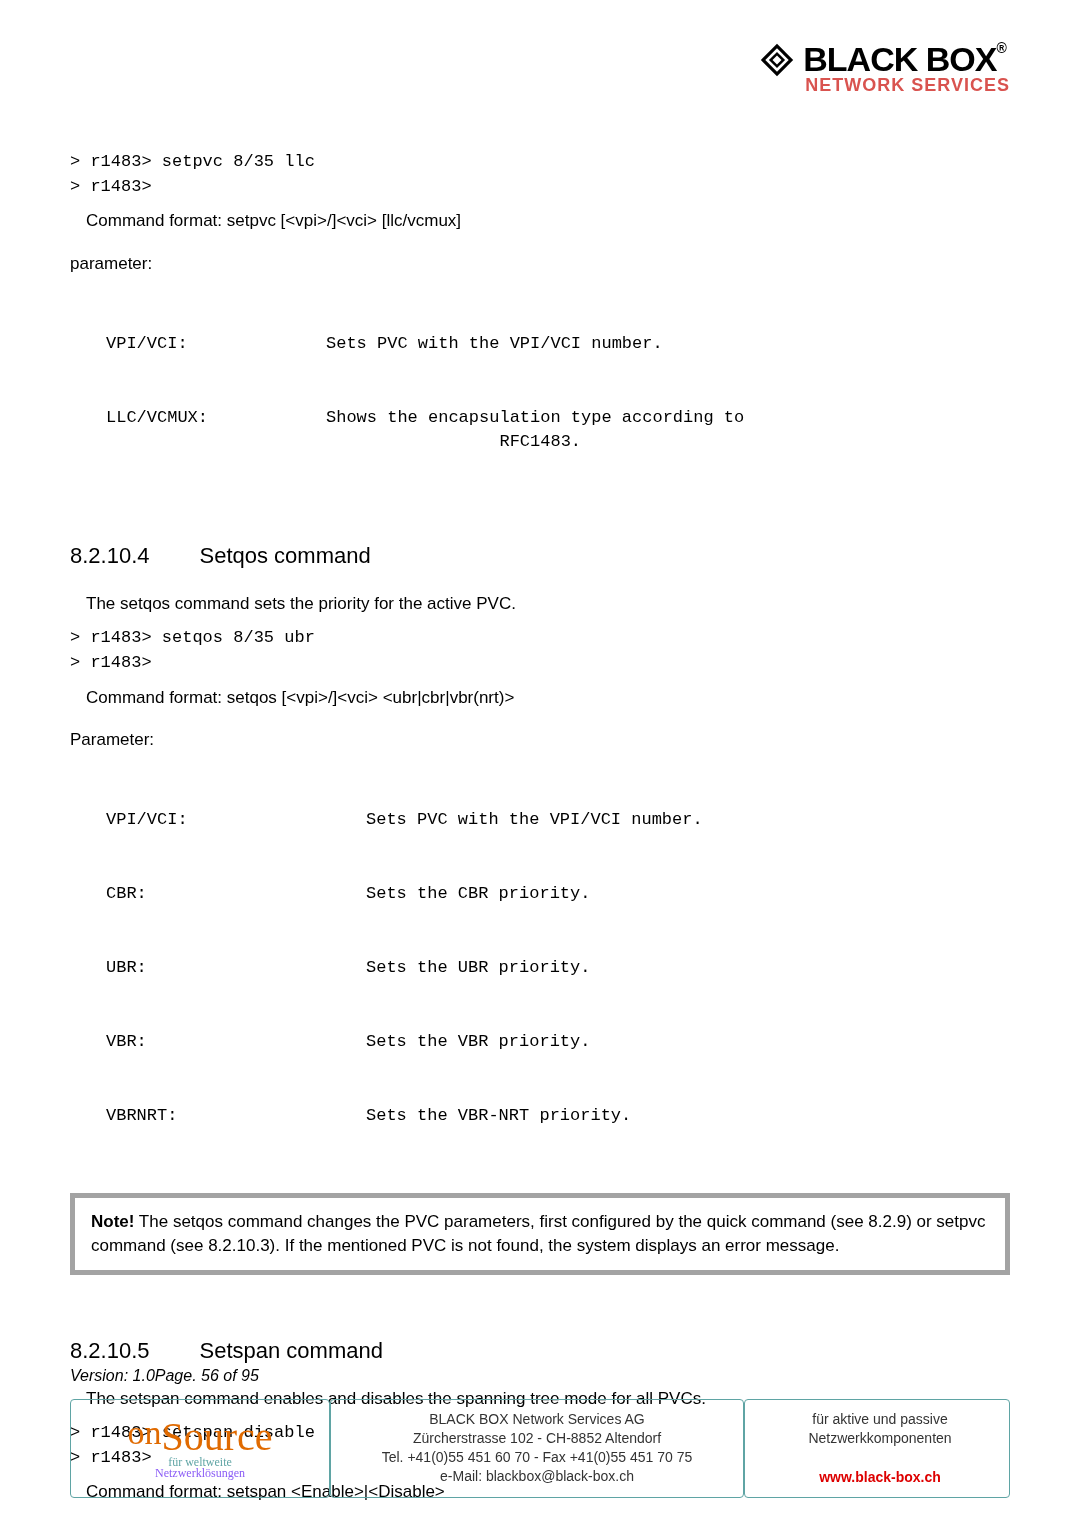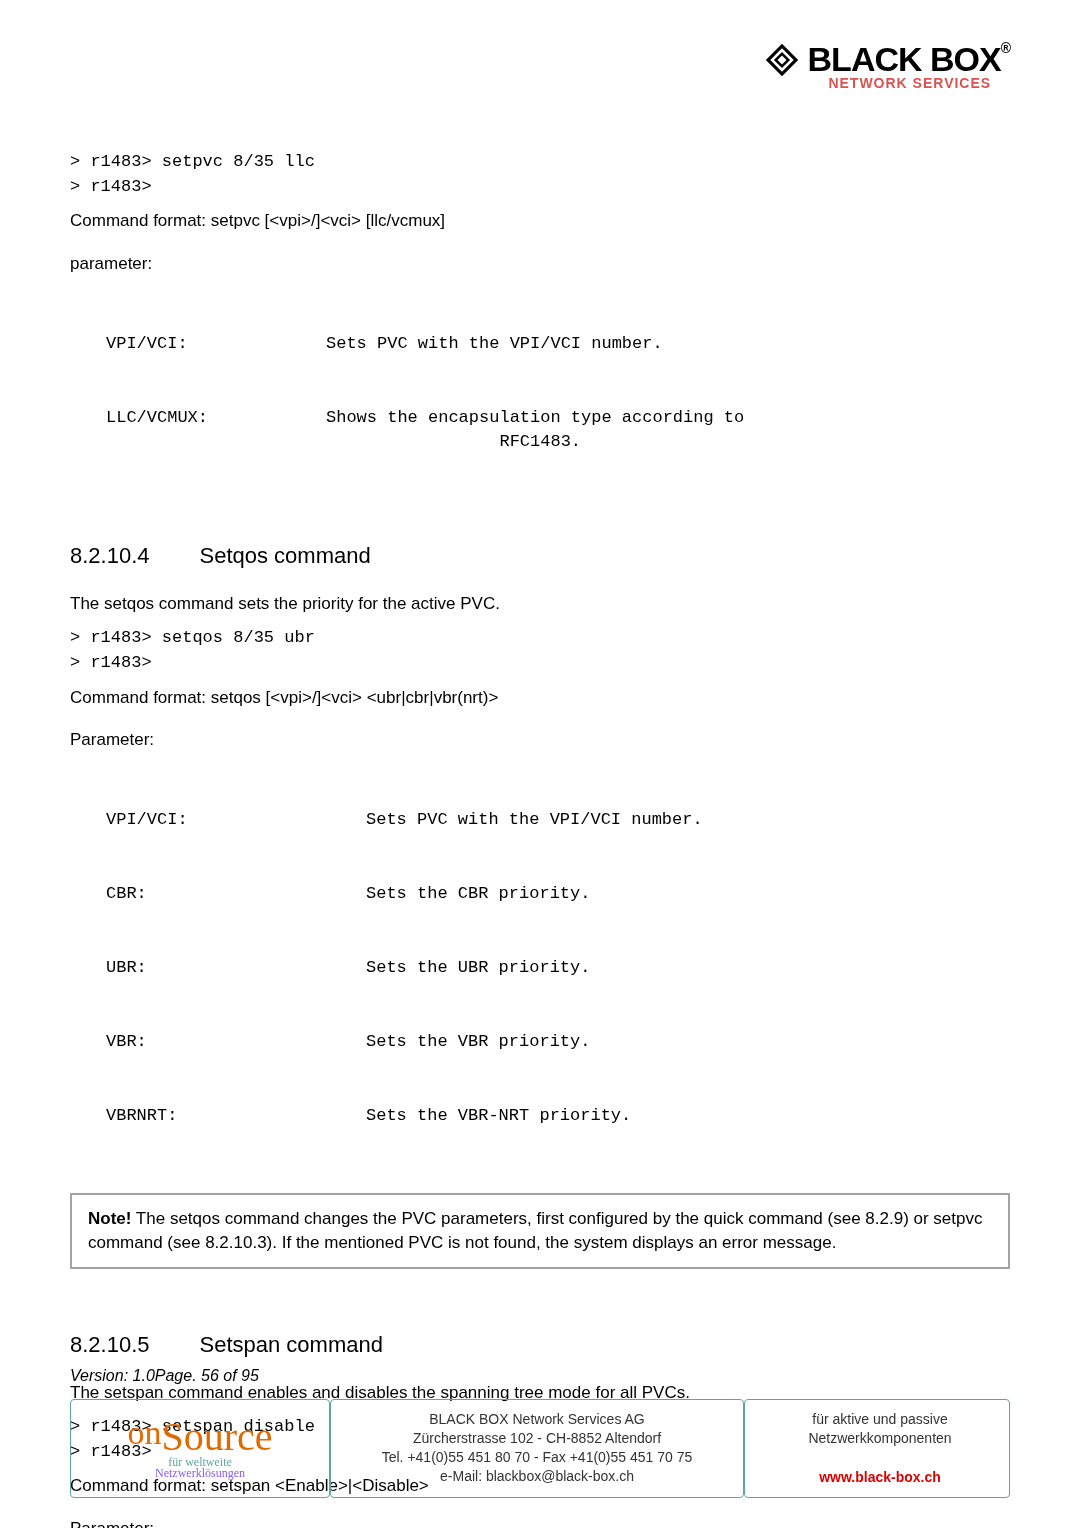--- a/index.html
+++ b/index.html
@@ -32,49 +32,49 @@
   .logo-text {
     font-family: Arial, Helvetica, sans-serif;
     font-weight: 900;
     font-size: 34px;
     letter-spacing: -1px;
     color: #000;
   }
   .logo-reg { font-size: 14px; vertical-align: top; }
   .logo-sub {
     color: #d9534f;
-    font-size: 14px;
+    font-size: 18px;
     font-weight: bold;
     letter-spacing: 1px;
     margin-left: 46px;
     margin-top: -4px;
   }
   .content { margin-top: 100px; font-size: 17px; line-height: 1.45; }
   pre.code, .mono {
     font-family: "Courier New", Courier, monospace;
     font-size: 17px;
     margin: 0;
     white-space: pre;
   }
-  .para { margin: 10px 0; }
+  .para { margin: 10px 16px; }
   .bold { font-weight: bold; }
   .heading1 {
     font-size: 22px;
     font-weight: normal;
     margin-top: 60px;
     margin-bottom: 20px;
   }
   .heading1 .num { display: inline-block; margin-right: 50px; }
   .subh { font-weight: normal; margin: 18px 0 6px 0; font-size: 17px; }
   .indent-block { margin-left: 36px; }
   .param-row { display: flex; }
   .param-label { width: 220px; }
   .param-val { flex: 1; }
   .notebox {
-    border: 2px solid #a3a3a3;
+    border: 5px solid #a3a3a3;
     padding: 12px 16px;
     margin: 40px 0 24px 0;
     font-size: 17px;
     line-height: 1.4;
   }
   .footer {
     position: absolute;
     bottom: 30px;
     left: 70px;
     right: 70px;
@@ -201,21 +201,21 @@
   <div class="footer-boxes">
     <div class="fbox fbox-left">
       <div class="onsource">
         <span><span>on</span><span style="font-size:40px;vertical-align:-6px;">Source</span></span>
         <span class="small1">für weltweite</span>
         <span class="small2">Netzwerklösungen</span>
       </div>
     </div>
     <div class="fbox fbox-mid" style="white-space:pre-line;">BLACK BOX Network Services AG
 Zürcherstrasse 102 - CH-8852 Altendorf
-Tel. +41(0)55 451 80 70 - Fax +41(0)55 451 70 75
+Tel. +41(0)55 451 60 70 - Fax +41(0)55 451 70 75
 e-Mail: blackbox@black-box.ch</div>
     <div class="fbox fbox-right">
       <div>für aktive und passive</div>
       <div>Netzwerkkomponenten</div>
       <div style="margin-top:20px;"><a class="red-link">www.black-box.ch</a></div>
     </div>
   </div>
 </div>
 
 </body></html>

